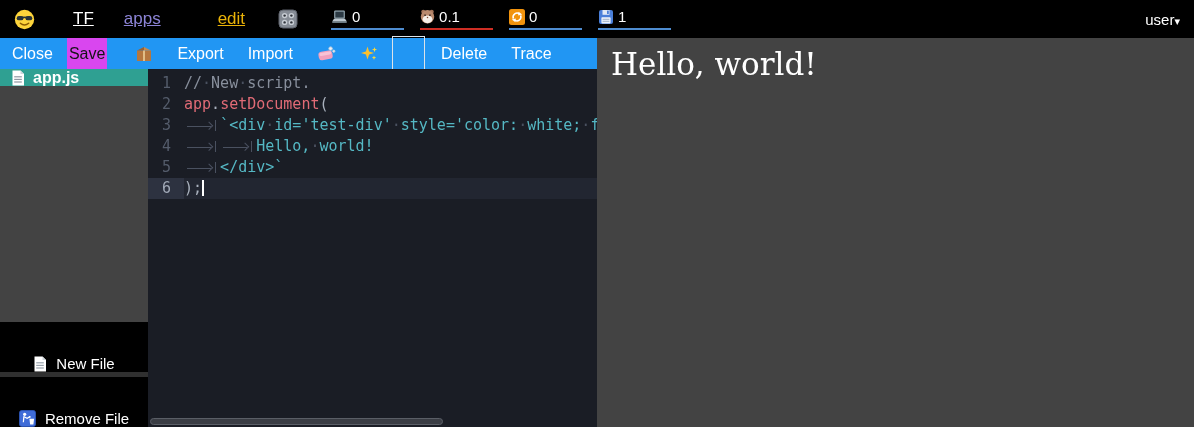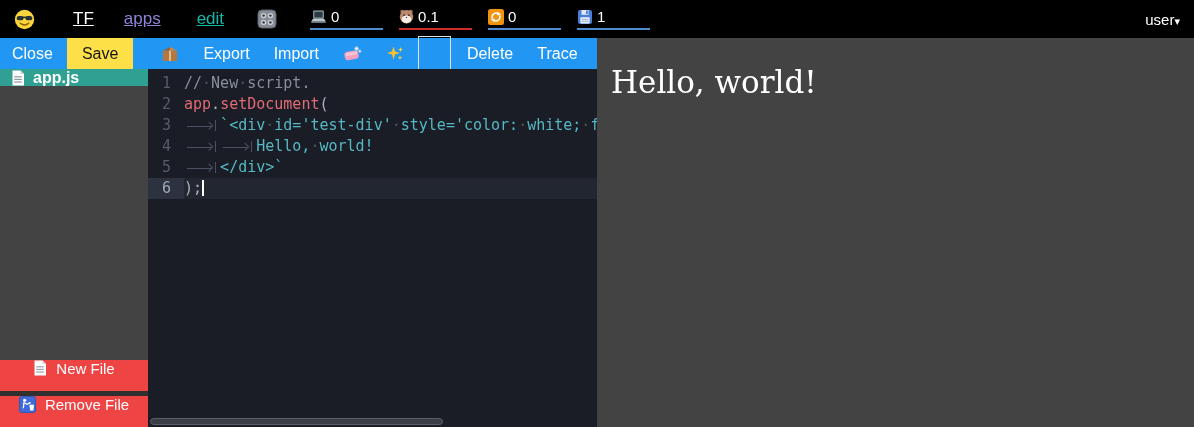--- a/index.html
+++ b/index.html
@@ -10,21 +10,21 @@
   }
 
   
   .topbar {
     height:38px; background:#000; display:flex; align-items:center; color:#fff;
   }
   .logo { margin-left:14px; display:flex; }
   .brand { margin-left:38px; font-size:17px; color:#fff; text-decoration:underline; }
   .navlink { font-size:17px; text-decoration:underline; cursor:pointer; }
   .navlink.apps { margin-left:30px; color:#8c84d6; }
-  .navlink.edit { margin-left:36px; color:#14b8a6; }
+  .navlink.edit { margin-left:57px; color:#eab308; }
   .dice-wrap { margin-left:33px; display:flex; }
   .stats { margin-left:33px; display:flex; gap:16px; align-items:flex-end; }
   .stat {
     width:73px; display:flex; align-items:center; gap:4px;
     border-bottom:2px solid #4e8cd0; padding-bottom:3px; font-size:15px; color:#fff;
   }
   .user-menu { margin-left:auto; margin-right:14px; font-size:15px; color:#fff; cursor:pointer; }
   .user-menu .caret { font-size:11px; }
 
   
@@ -33,21 +33,21 @@
 
   
   .toolbar {
     height:31px; background:#2196f3; display:flex; align-items:center; flex:none;
     color:#fff; font-size:16px;
   }
   .tb-label { cursor:pointer; }
   .tb-close { margin-left:12px; }
   .tb-save {
     margin-left:14px; height:100%; display:flex; align-items:center;
-    padding:0 15px; background:#fde047; color:#141414; cursor:pointer;
+    padding:0 2px; background:#d946ef; color:#141414; cursor:pointer;
   }
   .tb-icon { display:flex; cursor:pointer; }
   .tb-pkg { margin-left:28px; }
   .tb-export { margin-left:24px; }
   .tb-import { margin-left:24px; }
   .tb-soap { margin-left:24px; }
   .tb-spark { margin-left:24px; }
   .tb-box {
     margin-left:14px; width:33px; height:35px; border:1px solid #dde3e8;
     background:transparent; cursor:text;
@@ -65,22 +65,22 @@
     display:flex; align-items:center; justify-content:center; position:relative;
   }
   .collapse-btn { position:absolute; right:13px; top:50%; transform:translateY(-50%);
     font-size:17px; cursor:pointer; }
   .file-item {
     height:17px; flex:none; background:#2fa092; color:#fff; font-weight:bold; font-size:16px;
     display:flex; align-items:center; gap:8px; padding-left:11px; cursor:pointer;
   }
   .sidebar-spacer { flex:1; }
   .side-btn {
-    height:31px; flex:none; background:#ef4444; color:#fff; font-size:15px;
-    display:flex; align-items:flex-start; justify-content:center; gap:9px; cursor:pointer;
+    height:50px; flex:none; background:#000000; color:#fff; font-size:15px;
+    display:flex; align-items:flex-end; justify-content:center; gap:9px; cursor:pointer;
   }
   .side-btn-gap { height:5px; flex:none; background:#303030; }
 
   
   .editor {
     flex:1; min-width:0; background:#1a1d25; position:relative; overflow:hidden;
     font-family:"DejaVu Sans Mono", monospace; font-size:15px; line-height:21px;
     padding-top:4px; cursor:text;
   }
   .code-row { display:flex; height:21px; }
@@ -111,21 +111,21 @@
     transform:translateY(-55%) rotate(45deg);
   }
   .hscroll-thumb {
     position:absolute; left:2px; bottom:2px; width:293px; height:7px;
     background:#3a3d44; border:1px solid #5a5e66; border-radius:4px; cursor:pointer;
   }
 
   
   .preview { flex:1; background:#434343; }
   .preview-text {
-    margin:26px 0 0 14px; color:#fff; font-family:"DejaVu Serif", serif;
+    margin:8px 0 0 14px; color:#fff; font-family:"DejaVu Serif", serif;
     font-size:31px; font-weight:400;
   }
 
   svg { display:block; }
 </style>
 </head>
 <body>
 
 <div class="topbar">
   <span class="logo">

